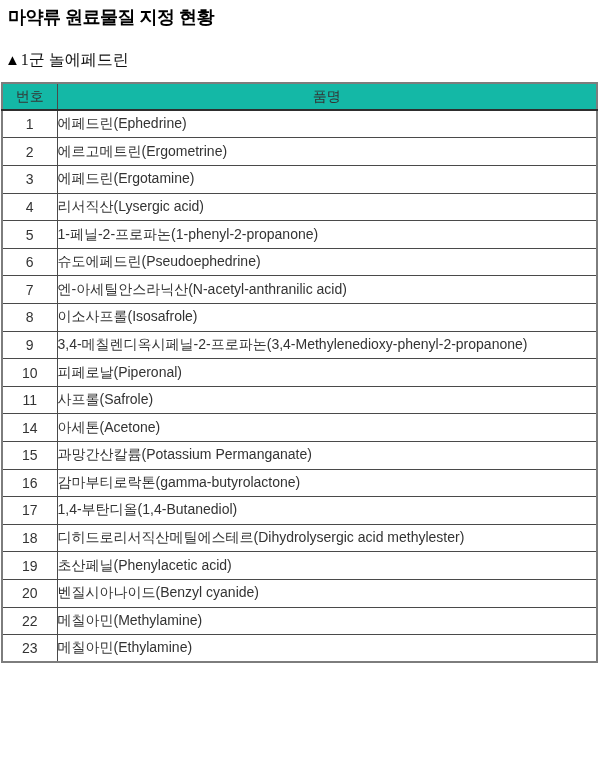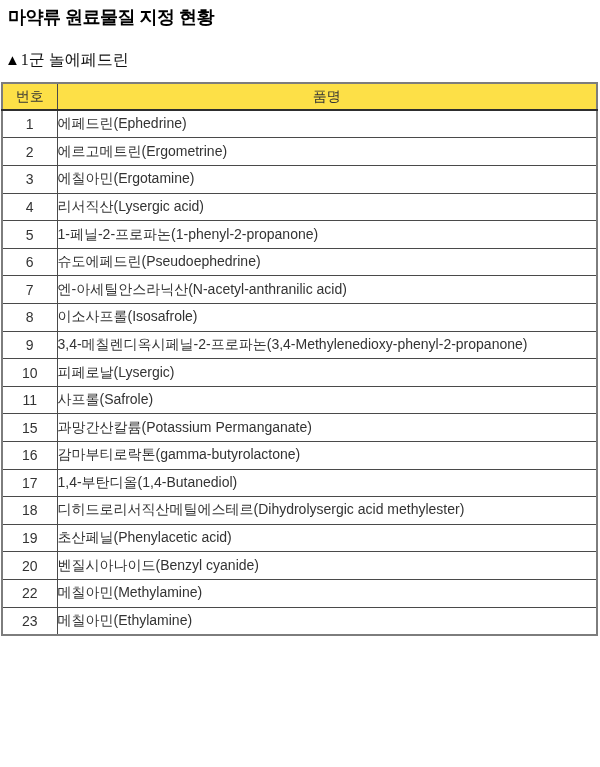--- a/index.html
+++ b/index.html
@@ -47,21 +47,21 @@
   .spec-table td {
     border: 1px solid #4a4a4a;
     height: 27.6px;
     font-size: 14px;
     padding: 0;
     vertical-align: middle;
     overflow: hidden;
     white-space: nowrap;
   }
   .spec-table thead th {
-    background: #fde047;
+    background: #14b8a6;
     font-weight: 400;
     color: #333333;
     border-bottom: 2px solid #2e2e2e;
     text-align: center;
   }
   .col-no {
     width: 55px;
     text-align: center;
   }
   .col-name {
@@ -87,21 +87,21 @@
       <tr>
         <td class="col-no">1</td>
         <td class="col-name">에페드린(Ephedrine)</td>
       </tr>
       <tr>
         <td class="col-no">2</td>
         <td class="col-name">에르고메트린(Ergometrine)</td>
       </tr>
       <tr>
         <td class="col-no">3</td>
-        <td class="col-name">에칠아민(Ergotamine)</td>
+        <td class="col-name">에페드린(Ergotamine)</td>
       </tr>
       <tr>
         <td class="col-no">4</td>
         <td class="col-name">리서직산(Lysergic acid)</td>
       </tr>
       <tr>
         <td class="col-no">5</td>
         <td class="col-name">1-페닐-2-프로파논(1-phenyl-2-propanone)</td>
       </tr>
       <tr>
@@ -115,25 +115,29 @@
       <tr>
         <td class="col-no">8</td>
         <td class="col-name">이소사프롤(Isosafrole)</td>
       </tr>
       <tr>
         <td class="col-no">9</td>
         <td class="col-name">3,4-메칠렌디옥시페닐-2-프로파논(3,4-Methylenedioxy-phenyl-2-propanone)</td>
       </tr>
       <tr>
         <td class="col-no">10</td>
-        <td class="col-name">피페로날(Lysergic)</td>
+        <td class="col-name">피페로날(Piperonal)</td>
       </tr>
       <tr>
         <td class="col-no">11</td>
         <td class="col-name">사프롤(Safrole)</td>
+      </tr>
+      <tr>
+        <td class="col-no">14</td>
+        <td class="col-name">아세톤(Acetone)</td>
       </tr>
       <tr>
         <td class="col-no">15</td>
         <td class="col-name">과망간산칼륨(Potassium Permanganate)</td>
       </tr>
       <tr>
         <td class="col-no">16</td>
         <td class="col-name">감마부티로락톤(gamma-butyrolactone)</td>
       </tr>
       <tr>

